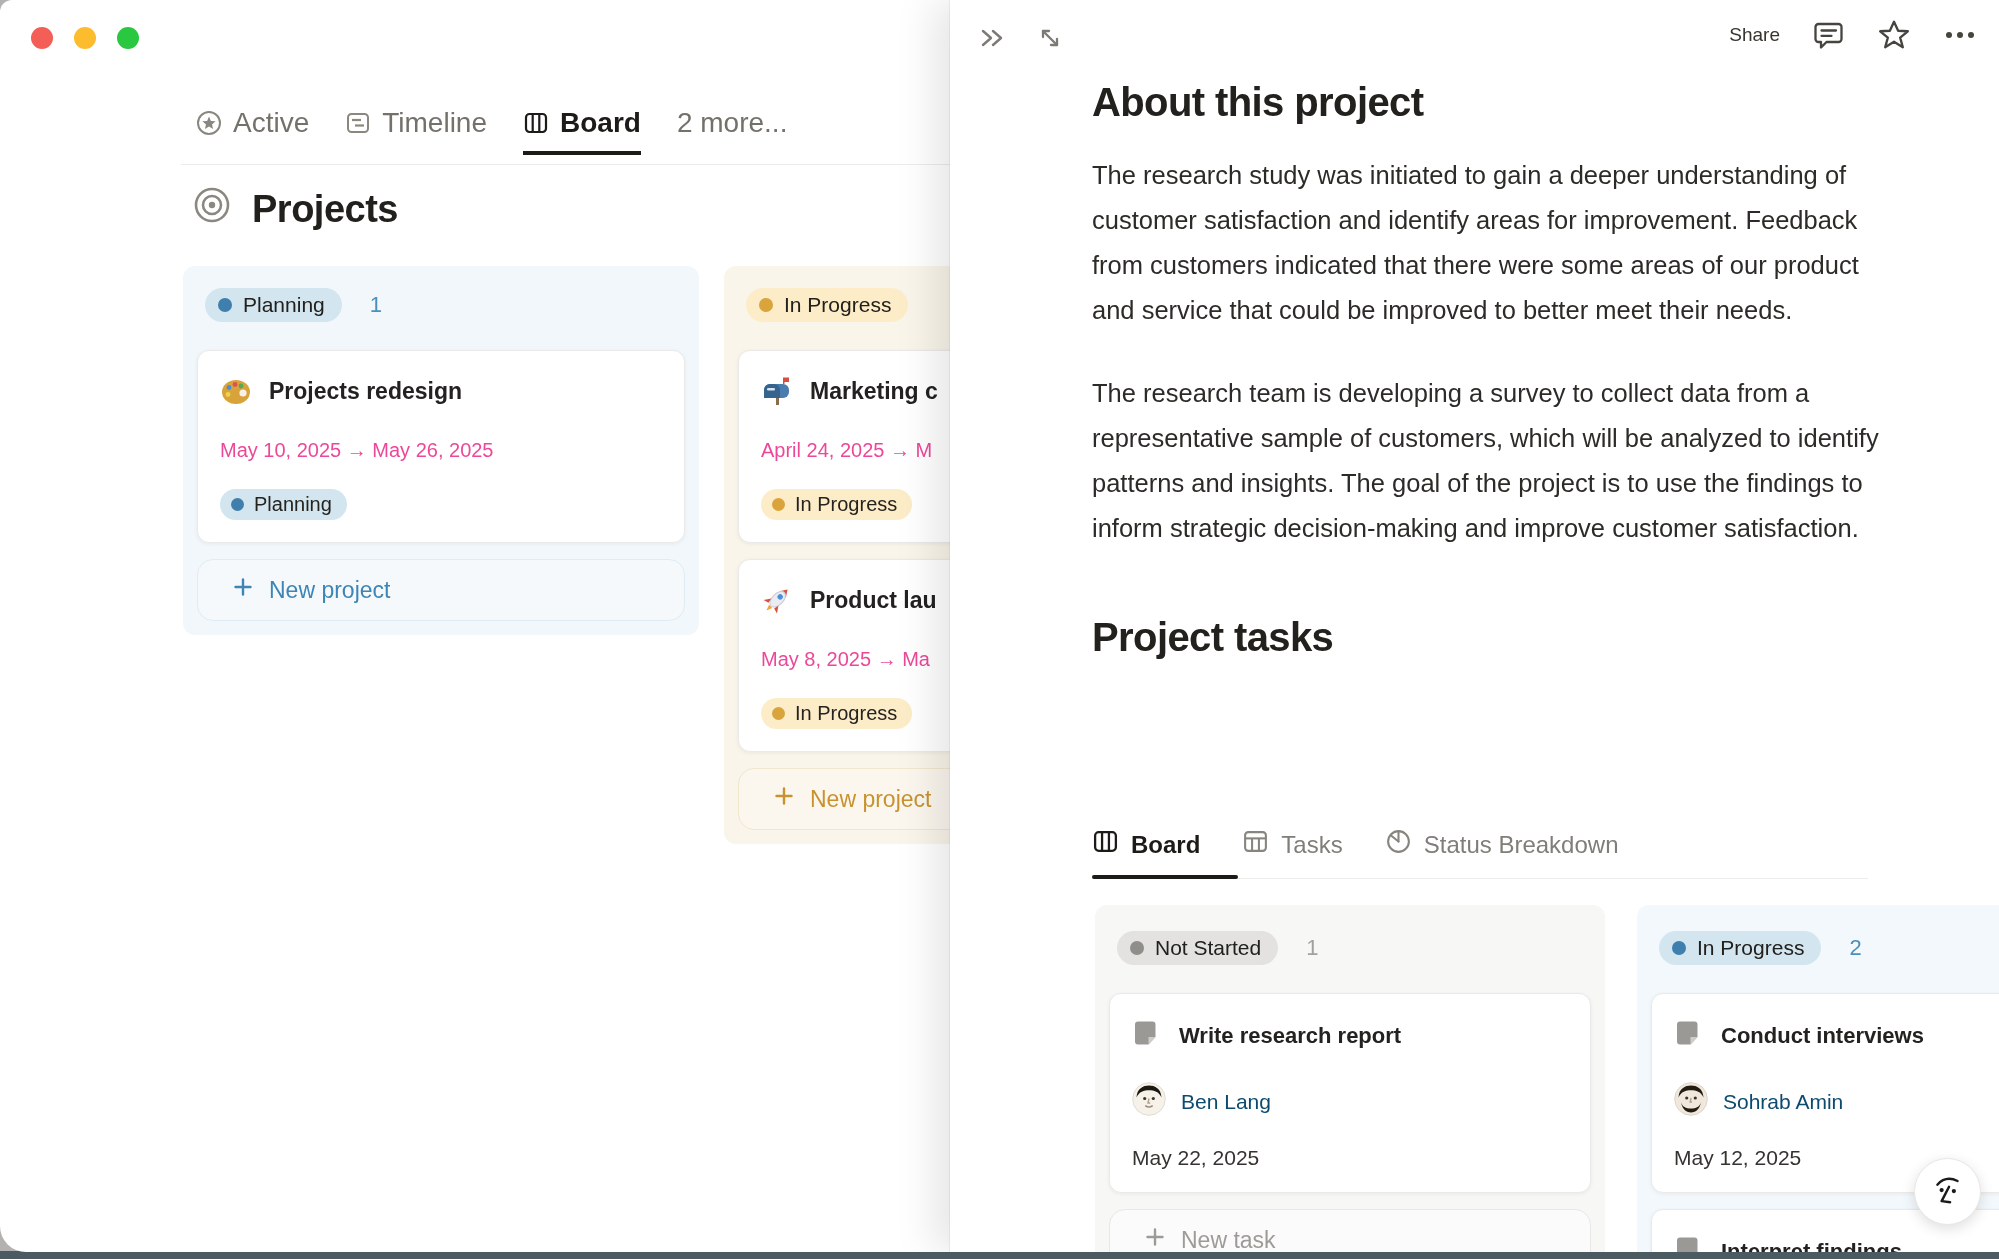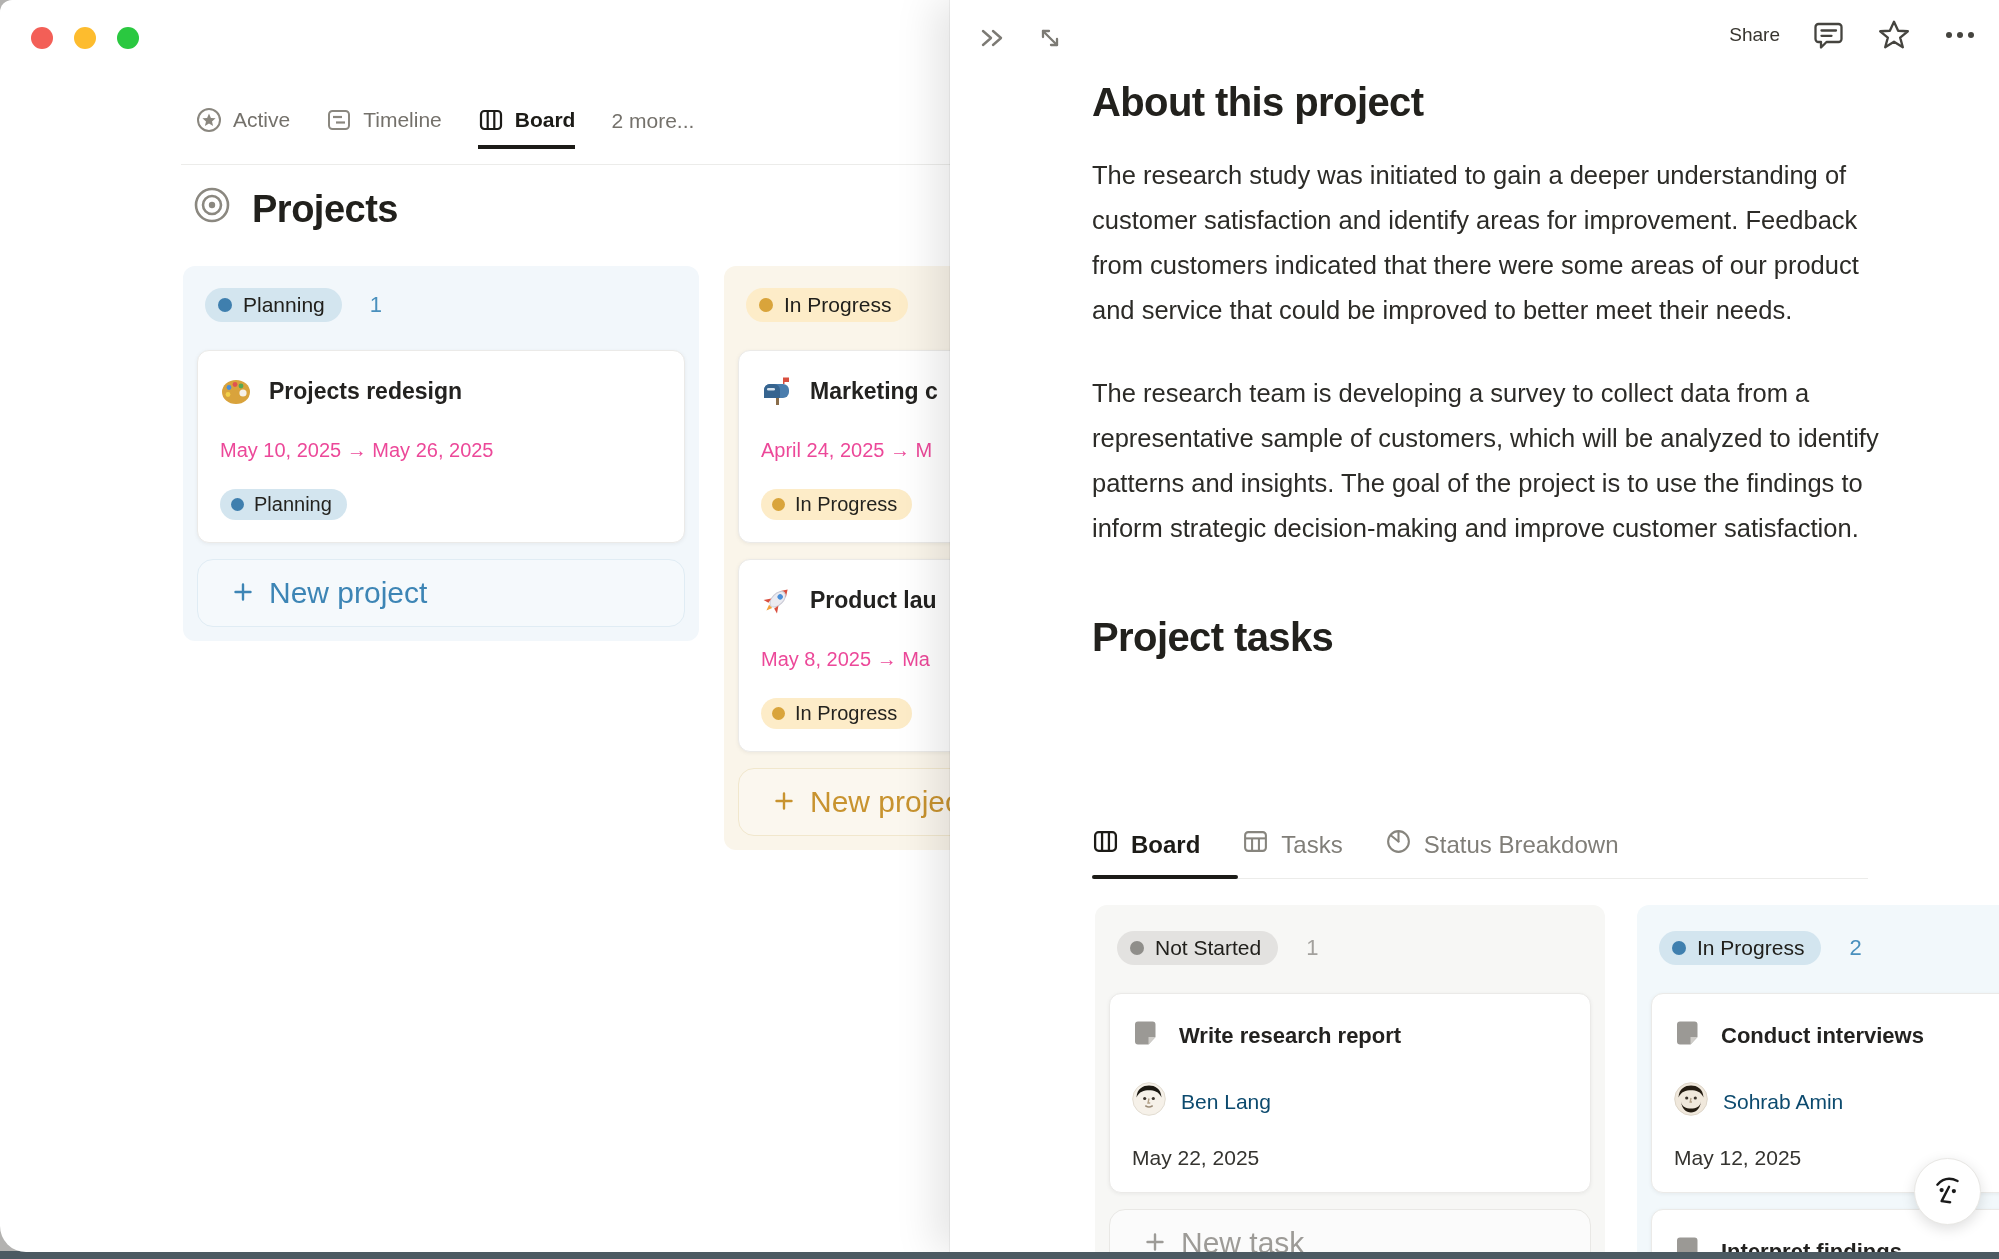--- a/index.html
+++ b/index.html
@@ -12,21 +12,21 @@
   .window { position:absolute; left:0; top:0; right:0; bottom:7px; background:#ffffff;
     border-radius:12px 0 0 26px; overflow:hidden; }
 
   
   .traffic { position:absolute; left:31px; top:27px; display:flex; gap:21px; }
   .traffic span { width:22px; height:22px; border-radius:50%; display:block; }
   .tl-close{ background:#f35f57; } .tl-min{ background:#fdbc2e; } .tl-zoom{ background:#2ac840; }
 
   
   .view-tabs { position:absolute; left:196px; top:107px; display:flex; align-items:flex-end; gap:36px;
-    font-size:21px; color:#74716b; }
+    font-size:28px; color:#74716b; }
   .vtab { display:flex; align-items:center; gap:11px; padding-bottom:16px; cursor:default; }
   .vtab svg { display:block; color:#8a877f; }
   .vtab.active { color:#1c1b17; font-weight:700; border-bottom:4px solid #1c1b17; padding-bottom:12px; }
   .vtab.active svg { color:#1c1b17; }
   .tabs-divider { position:absolute; left:181px; width:770px; top:164px; height:1px; background:#ececea; }
 
   .page-title { position:absolute; left:192px; top:185px; display:flex; align-items:center; gap:20px;
     font-size:38px; font-weight:700; color:#21201c; letter-spacing:-0.5px; }
   .page-title svg { color:#8b8880; }
 
@@ -45,21 +45,21 @@
     box-shadow:0 1px 4px rgba(15,15,15,.06); padding:24px 22px 22px; margin-bottom:16px; }
   .card-title { display:flex; align-items:center; gap:17px; font-size:23px; font-weight:600;
     color:#232220; margin-bottom:32px; white-space:nowrap; overflow:hidden; }
   .card-title .emoji { flex:0 0 auto; display:flex; }
   .card-date { font-size:20px; color:#ec4899; margin-bottom:27px; white-space:nowrap; overflow:hidden; }
   .tag { display:inline-flex; align-items:center; gap:10px; border-radius:999px;
     padding:4px 15px 4px 11px; font-size:20px; color:#24231f; }
   .tag .dot { width:13px; height:13px; border-radius:50%; }
 
   .new-btn { display:flex; align-items:center; gap:15px; padding:16px 18px 16px 34px;
-    border-radius:16px; font-size:30px; margin-top:2px; background:rgba(255,255,255,.25); }
+    border-radius:16px; font-size:23px; margin-top:2px; background:rgba(255,255,255,.25); }
   .new-btn svg { flex:0 0 auto; }
   .newbtn-blue { color:#3d85b5; border:1px solid #e0ecf4; }
   .newbtn-gold { color:#c8932f; border:1px solid #f1e7cd; }
   .newbtn-gray { color:#9d9b97; border:1px solid #e9e8e5; background:rgba(255,255,255,.55); }
 
   .col-planning { left:183px; background:#f2f7fb; }
   .col-inprog-left { left:724px; background:#faf5ea; }
 
   
   .assignee { display:flex; align-items:center; gap:15px; font-size:21px; color:#0c4a6e; margin-bottom:25px; }

